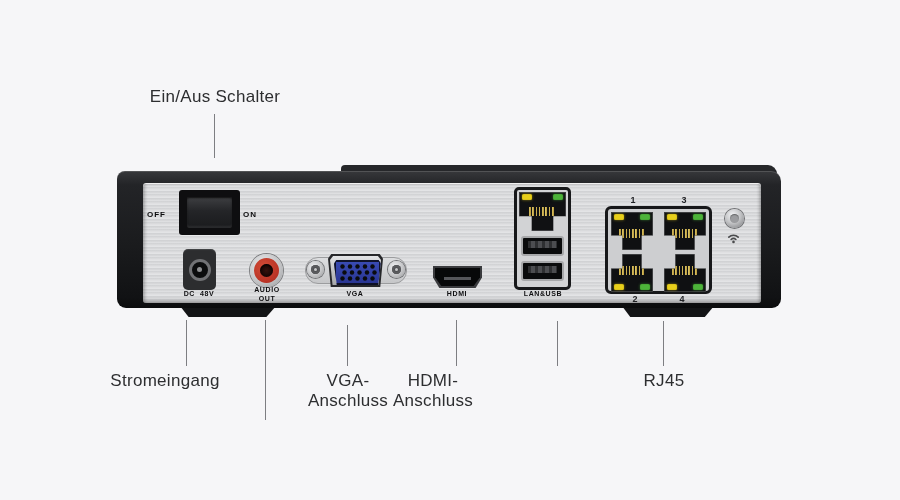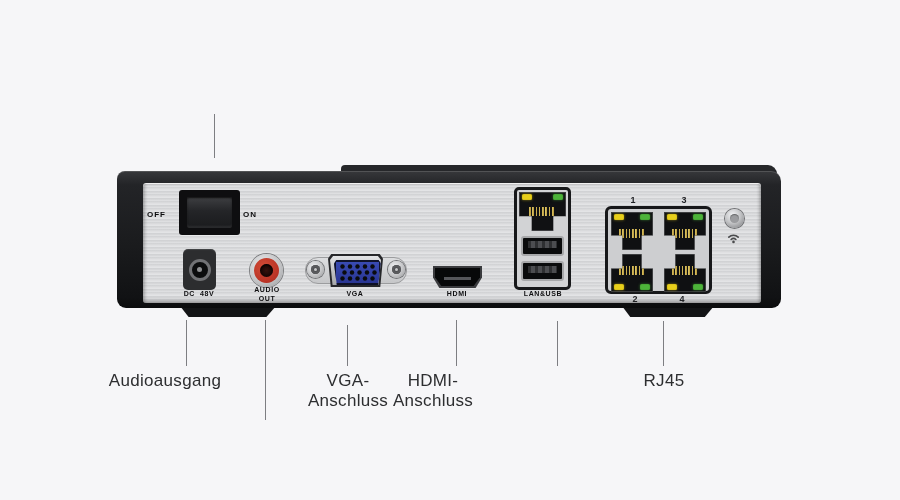--- a/index.html
+++ b/index.html
@@ -194,20 +194,21 @@
   }
   .antenna i { display: block; width: 9px; height: 9px; border-radius: 50%; background: #9b9c9f;
     box-shadow: inset 0 1px 1px rgba(0,0,0,.35); }
   .wifi { left: 583px; top: 48px; }
 </style>
 </head>
 <body>
 
 <div class="scene">
 
+  <div class="co-label" style="left:115px; top:87px; width:200px;">Ein/Aus Schalter</div>
   <div class="co-line" style="left:214px; top:114px; height:44px;"></div>
 
   <div class="lid"></div>
   <div class="foot left"></div>
   <div class="foot right"></div>
 
   <div class="device">
     <div class="panel">
 
       <div class="sw-label" style="left:4px; top:27px; width:32px;">OFF</div>
@@ -320,21 +321,21 @@
       <svg class="wifi" style="position:absolute;" width="15" height="13" viewBox="0 0 24 20">
         <path d="M4.5 9.5 A 10.6 10.6 0 0 1 19.5 9.5" fill="none" stroke="#4a4b4d" stroke-width="2.6" stroke-linecap="round"></path>
         <path d="M8.2 13.2 A 5.4 5.4 0 0 1 15.8 13.2" fill="none" stroke="#4a4b4d" stroke-width="2.6" stroke-linecap="round"></path>
         <circle cx="12" cy="17" r="2.1" fill="#4a4b4d"></circle>
       </svg>
 
     </div>
   </div>
 
   <div class="co-line" style="left:186px; top:320px; height:46px;"></div>
-  <div class="co-label" style="left:95px; top:371px; width:140px;">Audioausgang</div>
+  <div class="co-label" style="left:95px; top:371px; width:140px;">Stromeingang</div>
 
   <div class="co-line" style="left:265px; top:320px; height:100px;"></div>
 
   <div class="co-line" style="left:347px; top:325px; height:41px;"></div>
   <div class="co-label" style="left:288px; top:371px; width:120px;">VGA-
 Anschluss</div>
 
   <div class="co-line" style="left:456px; top:320px; height:46px;"></div>
   <div class="co-label" style="left:373px; top:371px; width:120px;">HDMI-
 Anschluss</div>

